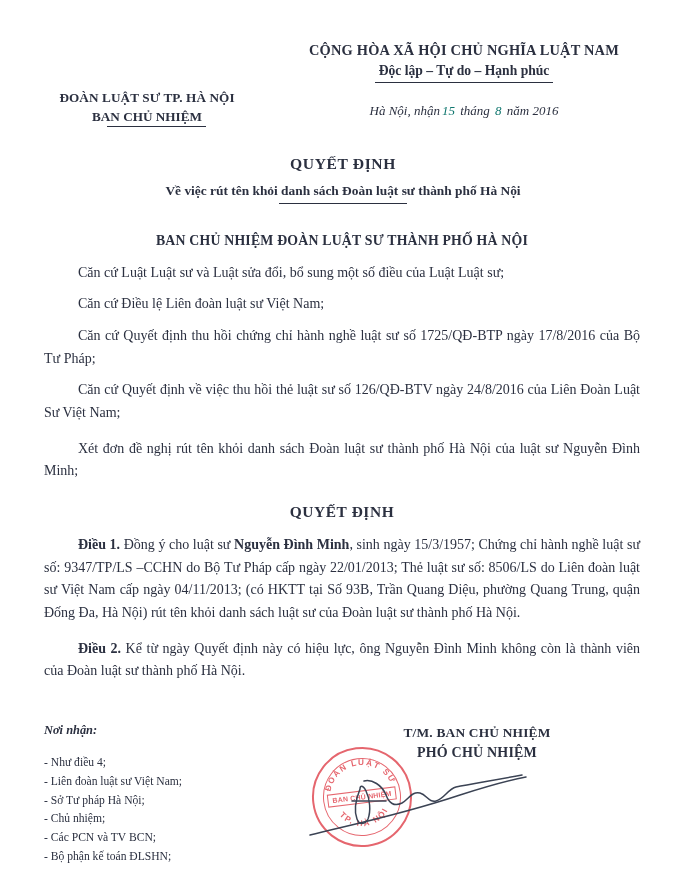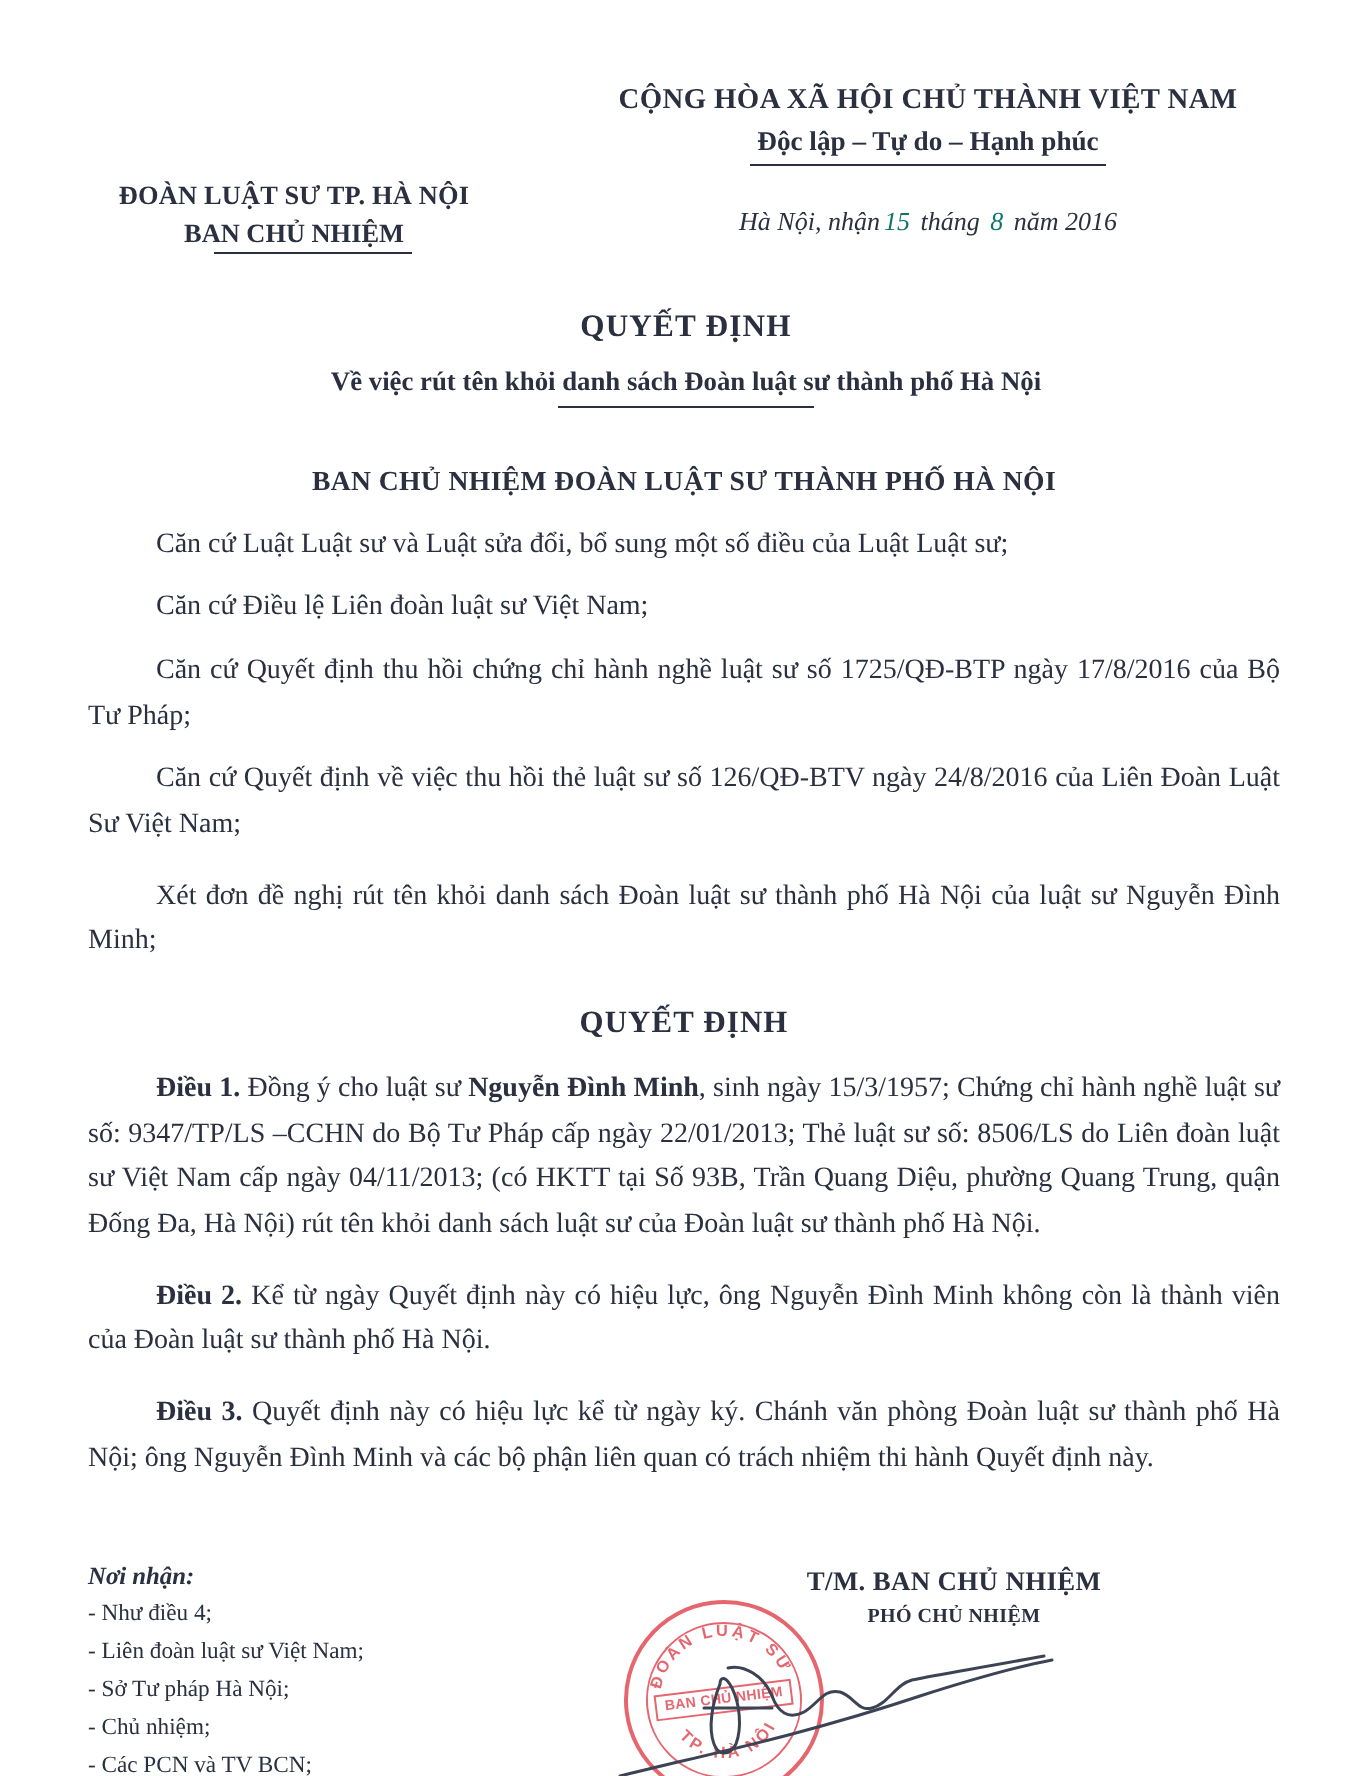--- a/index.html
+++ b/index.html
@@ -185,21 +185,21 @@
     margin-top: 14px;
   }
   .recipients {
     width: 250px;
     flex: 0 0 auto;
   }
   .recip-title {
     font-size: 12.4px;
     font-weight: bold;
     font-style: italic;
-    margin-bottom: 2px;
+    margin-bottom: 16px;
   }
   .recip-list {
     list-style: none;
     margin: 0;
     padding: 0;
   }
   .recip-list li {
     font-size: 11.6px;
     line-height: 1.62;
     white-space: nowrap;
@@ -210,21 +210,21 @@
     position: relative;
     padding-top: 2px;
   }
   .sign-role1 {
     font-size: 13.4px;
     font-weight: bold;
     letter-spacing: .2px;
     white-space: nowrap;
   }
   .sign-role2 {
-    font-size: 10px;
+    font-size: 14px;
     font-weight: bold;
     letter-spacing: .2px;
     margin-top: 4px;
     white-space: nowrap;
   }
   .sign-area {
     position: relative;
     height: 86px;
   }
 
@@ -297,21 +297,21 @@
 <div class="page">
 
   <div class="header">
 
     <div class="header-left">
       <div class="org-name">ĐOÀN LUẬT SƯ TP. HÀ NỘI</div>
       <div class="org-sub">BAN CHỦ NHIỆM</div>
     </div>
 
     <div class="header-right">
-      <div class="nation">CỘNG HÒA XÃ HỘI CHỦ THÀNH VIỆT NAM</div>
+      <div class="nation">CỘNG HÒA XÃ HỘI CHỦ NGHĨA LUẬT NAM</div>
       <div class="motto">Độc lập – Tự do – Hạnh phúc</div>
       <div class="dateline">
         <span>Hà Nội, nhận</span><span class="hand">15</span>
         <span>tháng</span>
         <span class="hand">8</span>
         <span>năm 2016</span>
       </div>
     </div>
   </div>
 
@@ -333,23 +333,20 @@
     <div class="decide-head">QUYẾT ĐỊNH</div>
 
     <p class="para">
       <span class="art-label">Điều 1.</span><span> Đồng ý cho luật sư </span><span class="name-bold">Nguyễn Đình Minh</span><span>, sinh ngày 15/3/1957; Chứng chỉ hành nghề luật sư số: 9347/TP/LS –CCHN do Bộ Tư Pháp cấp ngày 22/01/2013; Thẻ luật sư số: 8506/LS do Liên đoàn luật sư Việt Nam cấp ngày 04/11/2013; (có HKTT tại Số 93B, Trần Quang Diệu, phường Quang Trung, quận Đống Đa, Hà Nội) rút tên khỏi danh sách luật sư của Đoàn luật sư thành phố Hà Nội.</span>
     </p>
 
     <p class="para">
       <span class="art-label">Điều 2.</span><span> Kể từ ngày Quyết định này có hiệu lực, ông Nguyễn Đình Minh không còn là thành viên của Đoàn luật sư thành phố Hà Nội.</span>
     </p>
 
-    <p class="para">
-      <span class="art-label">Điều 3.</span><span> Quyết định này có hiệu lực kể từ ngày ký. Chánh văn phòng Đoàn luật sư thành phố Hà Nội; ông Nguyễn Đình Minh và các bộ phận liên quan có trách nhiệm thi hành Quyết định này.</span>
-    </p>
   </div>
 
   <div class="footer">
 
     <div class="recipients">
       <div class="recip-title">Nơi nhận:</div>
       <ul class="recip-list">
         <li>- Như điều 4;</li>
         <li>- Liên đoàn luật sư Việt Nam;</li>
         <li>- Sở Tư pháp Hà Nội;</li>

